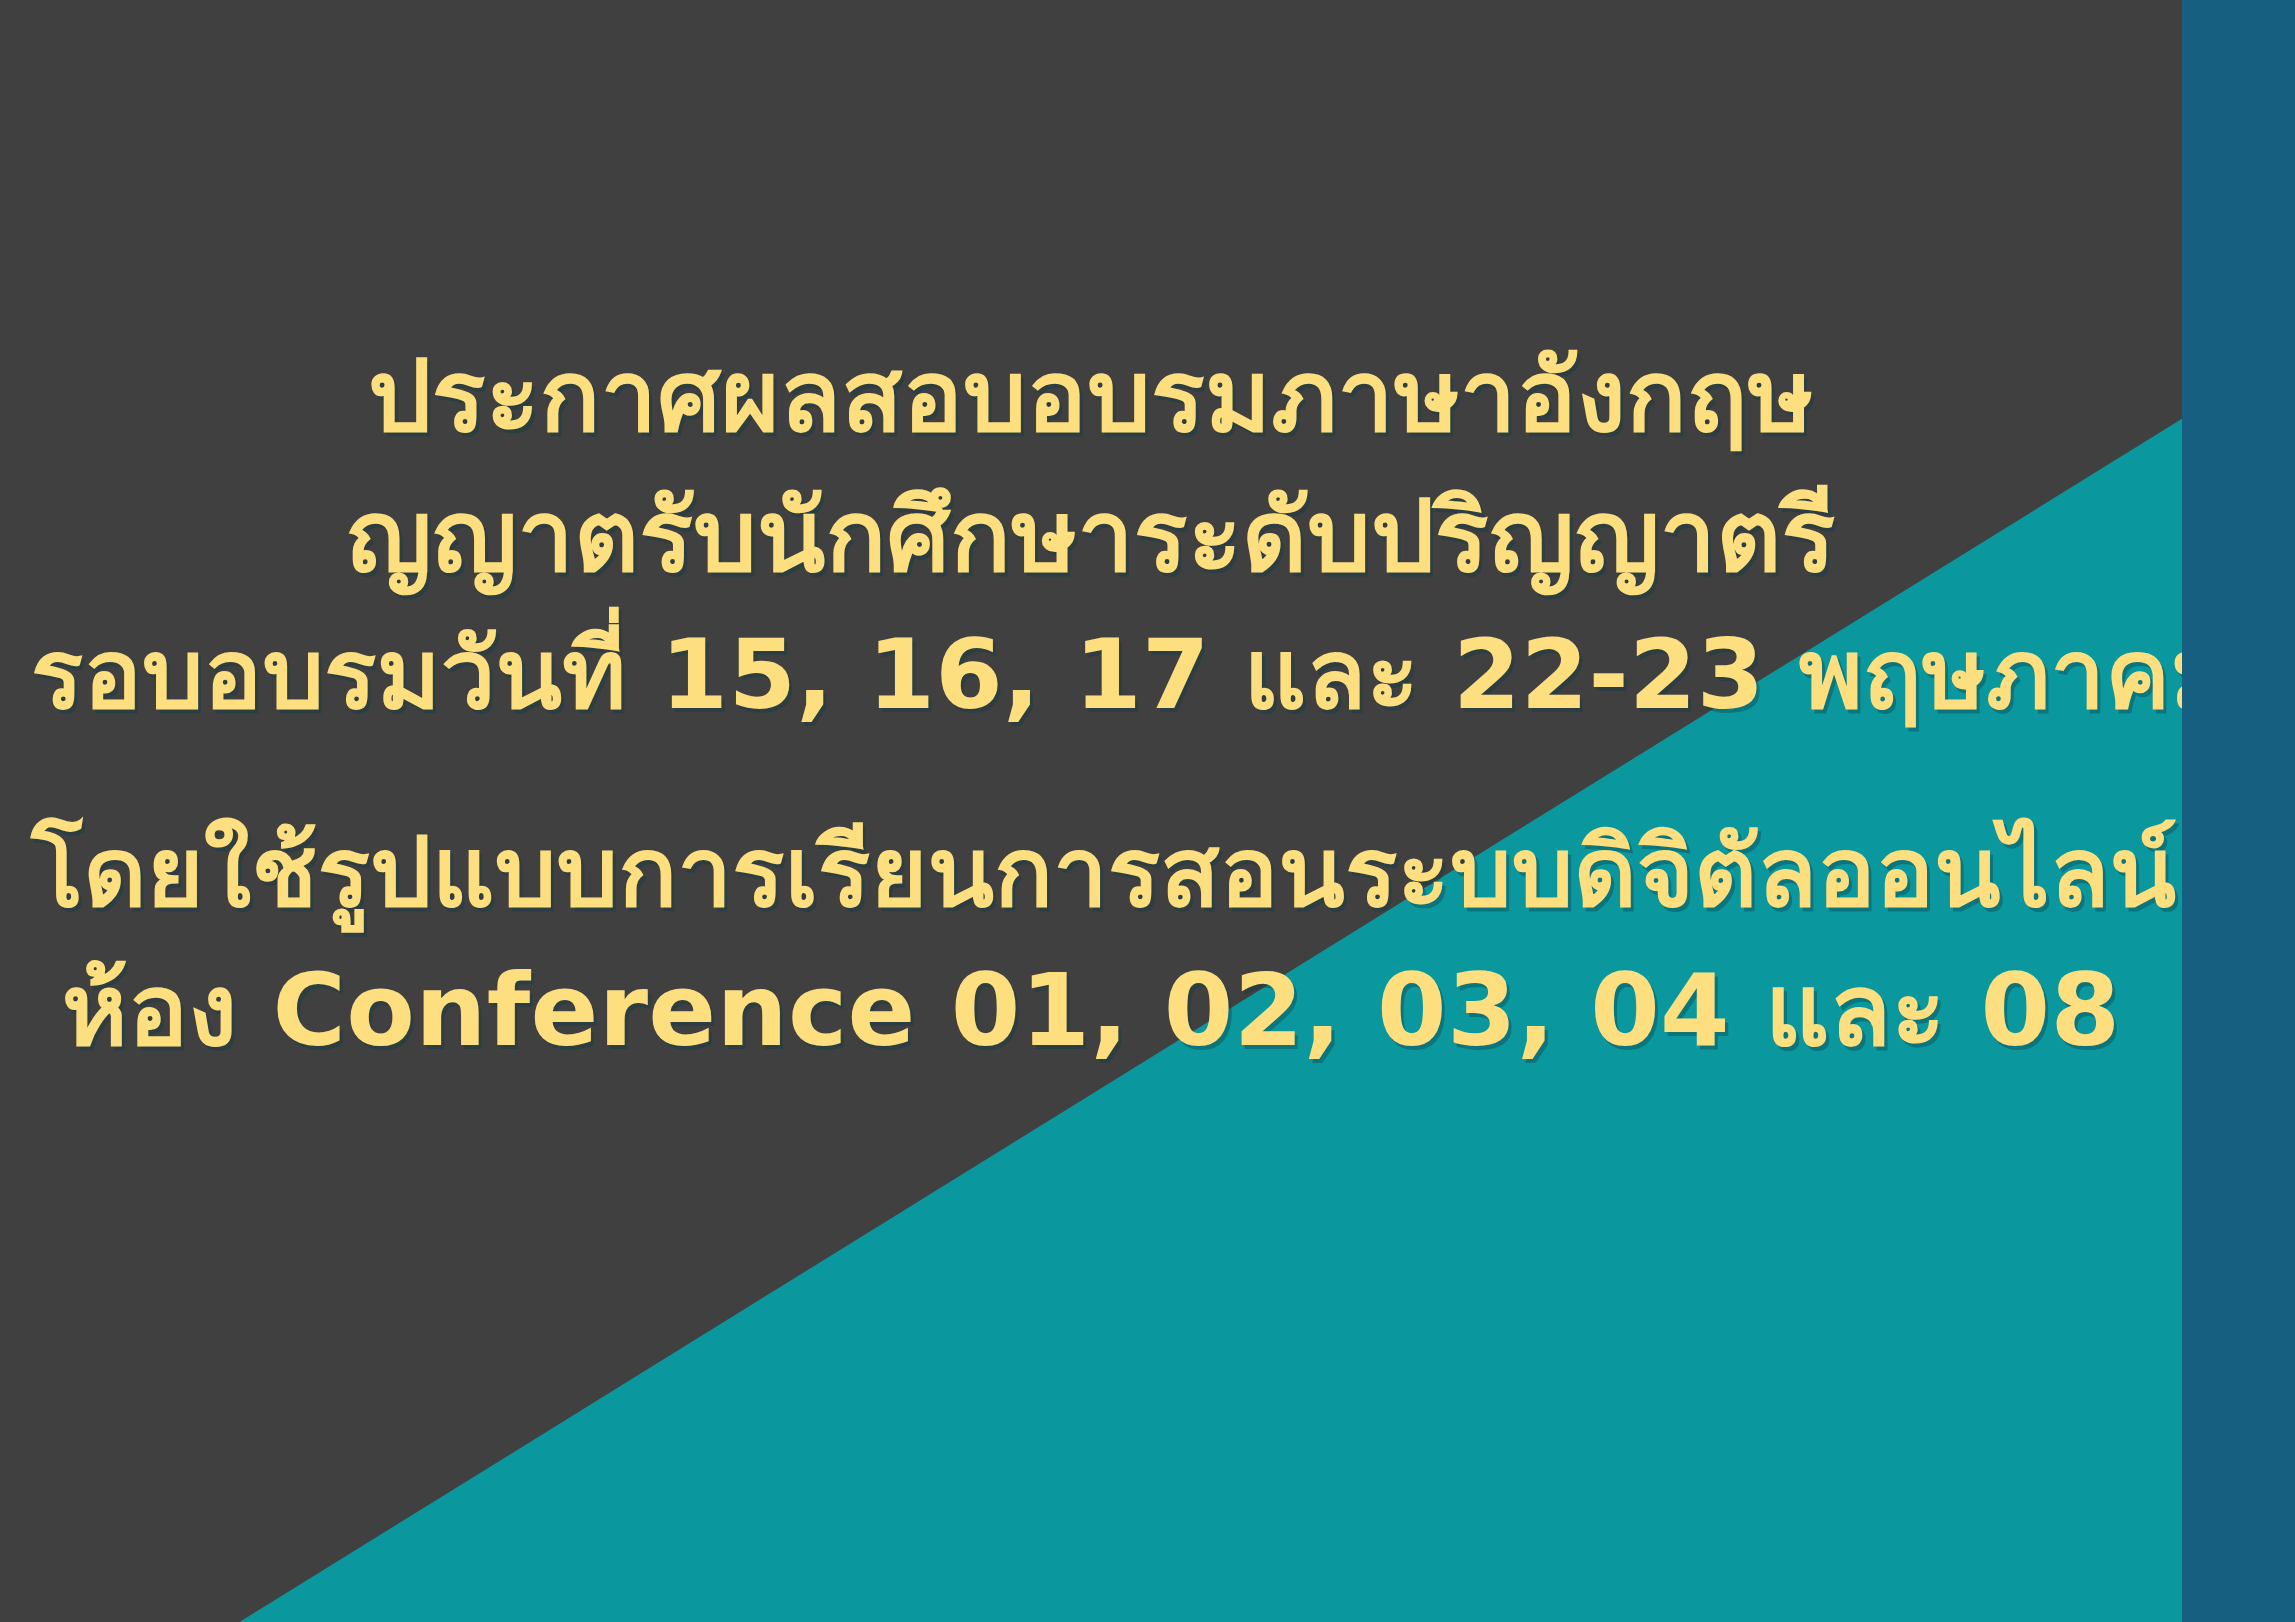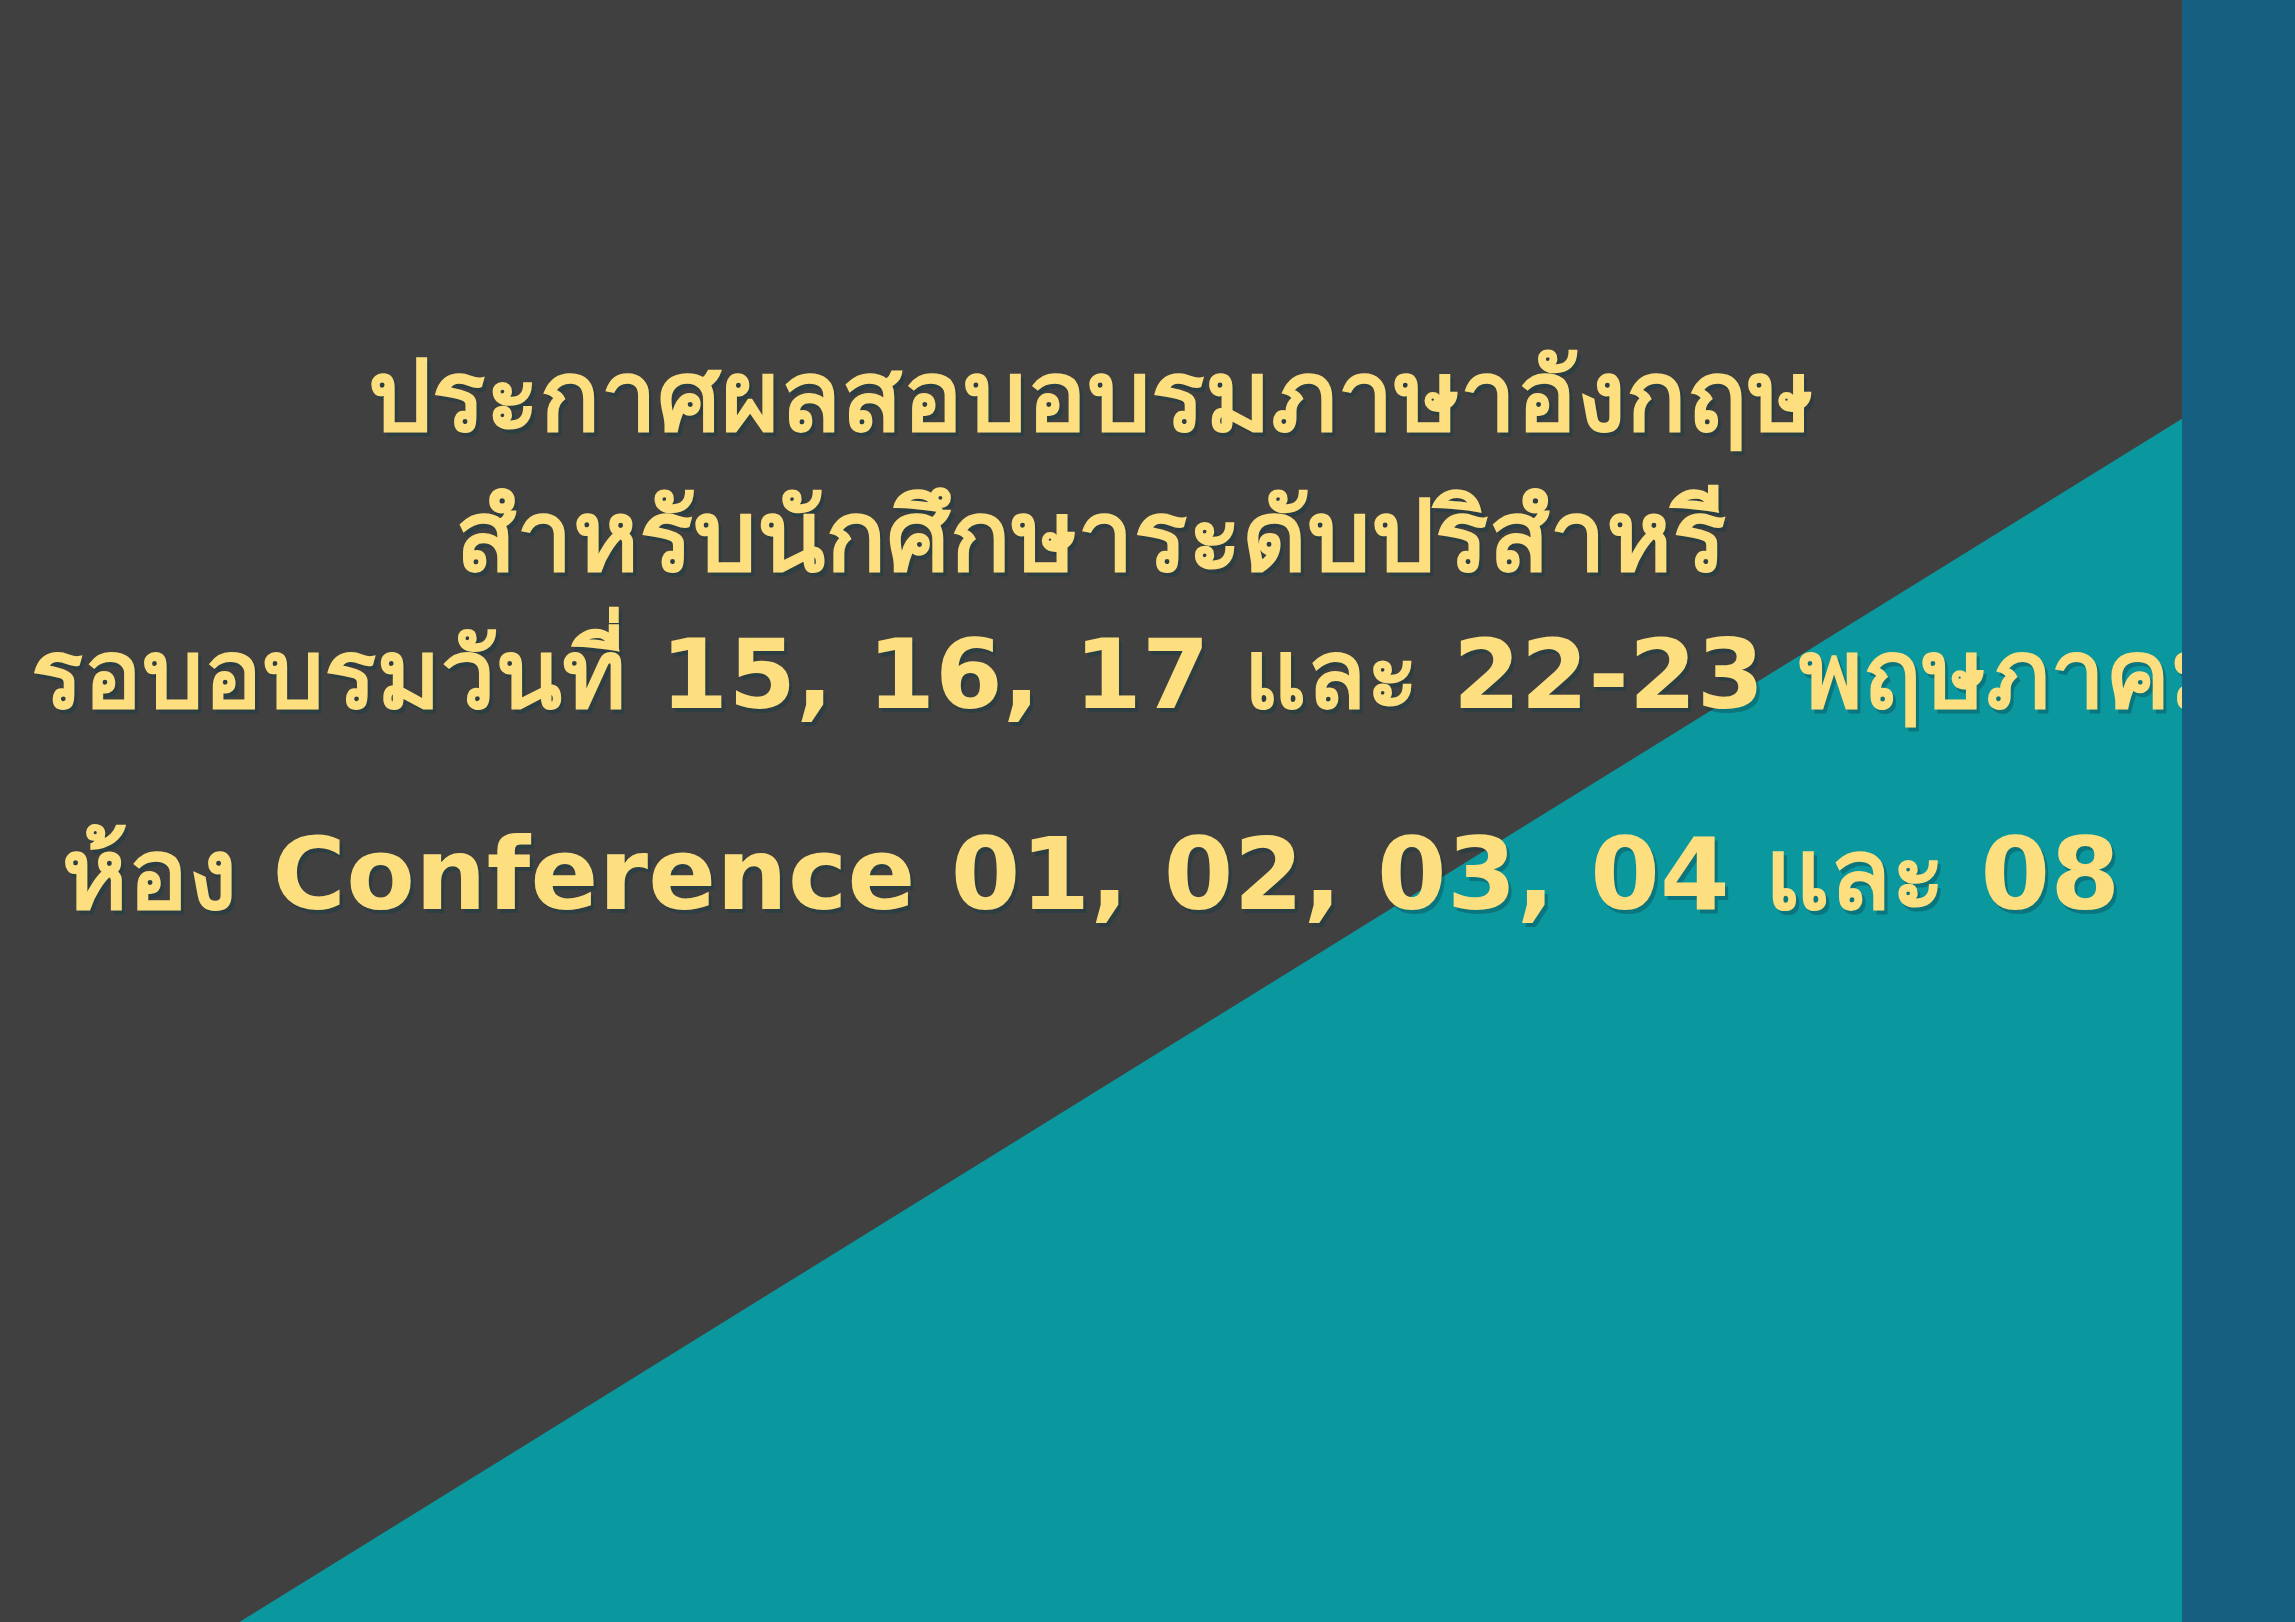--- a/index.html
+++ b/index.html
@@ -73,20 +73,21 @@
 </style>
 </head>
 <body>
 
 <div id="poster">
 
   <div id="diagonal-shape"></div>
 
   <div id="text-block">
     <span class="line headline">ประกาศผลสอบอบรมภาษาอังกฤษ</span>
-    <span class="line headline">สำหรับนักศึกษาระดับปริสำหรี</span>
+    <span class="line headline">ญญาตรับนักศึกษาระดับปริญญาตรี</span>
     <span class="line wide">รอบอบรมวันที่ 15, 16, 17 และ 22-23 พฤษภาคม 2564</span>
     <span class="line spacer"></span>
+    <span class="line wide">โดยใช้รูปแบบการเรียนการสอนระบบดิจิตัลออนไลน์</span>
     <span class="line rooms">ห้อง Conference 01, 02, 03, 04 และ 08</span>
   </div>
 
 </div>
 
 
 </body></html>

